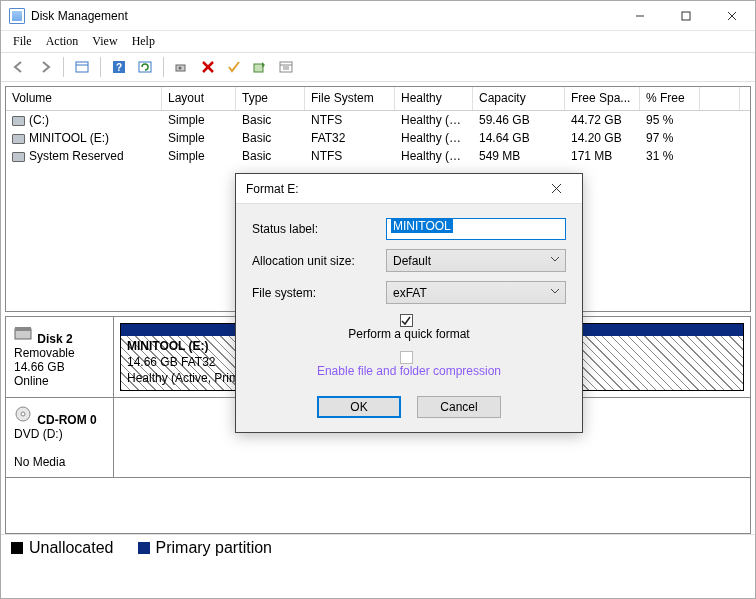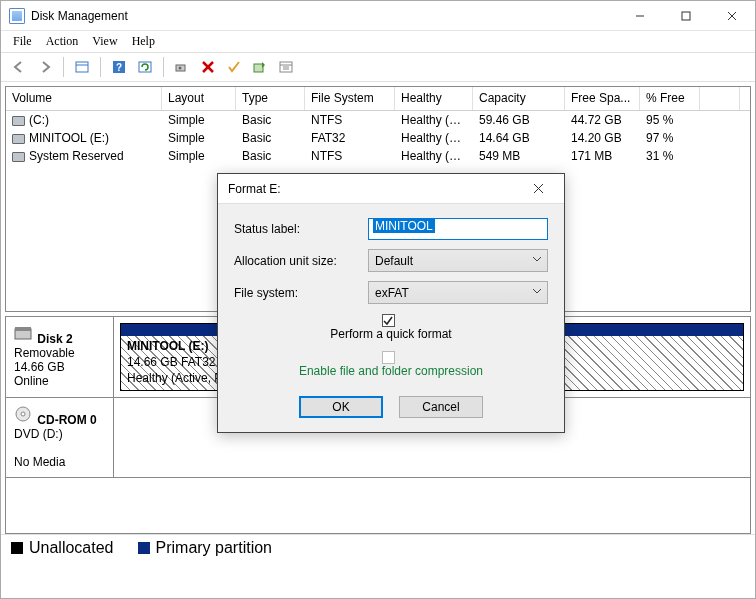--- a/index.html
+++ b/index.html
@@ -33,35 +33,35 @@
 .diskright { flex: 1; padding: 6px; background: #fff; }
 .partition { border: 1px solid #000; height: 68px; position: relative; }
 .active .partbar { height: 12px; background: #0a2a80; }
 .active .hatch { position:absolute; top:12px; left:0; right:0; bottom:0; background-image: repeating-linear-gradient(45deg,#888 0,#888 1px,transparent 1px,transparent 6px); }
 .partlabel { position: absolute; top: 14px; left: 6px; font-size: 12px; line-height: 1.35; }
 .partlabel b { font-weight: 700; }
 
 .legend { height: 26px; border-top: 1px solid #e0e0e0; display: flex; align-items: center; padding: 0 10px; gap: 24px; font-size: 16px; }
 .legend .swatch { width: 12px; height: 12px; display: inline-block; margin-right: 6px; vertical-align: middle; }
 
-.dialog { position: absolute; left: 216px; top: 172px; width: 348px; background: #f0f0f0; border: 1px solid #444; box-shadow: 0 3px 14px rgba(0,0,0,.25); z-index: 10; }
+.dialog { position: absolute; left: 234px; top: 172px; width: 348px; background: #f0f0f0; border: 1px solid #444; box-shadow: 0 3px 14px rgba(0,0,0,.25); z-index: 10; }
 .dlg-title { height: 30px; background: #fff; display: flex; align-items: center; padding: 0 10px; border-bottom: 1px solid #dfdfdf; }
 .dlg-title .t { flex: 1; font-size: 12px; }
 .dlg-close { width: 32px; height: 30px; display:flex; align-items:center; justify-content:center; }
 .dlg-body { padding: 14px 16px 14px 16px; }
 .frow { display: flex; align-items: center; margin-bottom: 9px; }
 .flabel { width: 134px; }
 .dlg-input { flex: 1; height: 22px; border: 1px solid #0078d7; background: #fff; padding: 0 4px; font: inherit; }
 .dlg-sel-wrap { position: relative; flex: 1; }
 .dlg-sel { width: 100%; height: 23px; border: 1px solid #adadad; background: linear-gradient(#e9e9e9,#e1e1e1); padding: 0 20px 0 6px; cursor: default; display:flex; align-items:center; }
 .dlg-sel-arrow { position: absolute; right: 6px; top: 4px; }
 .chkrow { display: flex; align-items: center; margin: 10px 11px 6px; flex-direction: column; }
 .chkbox { width: 13px; height: 13px; border: 1px solid #555; margin-right: 6px; display:flex; align-items:center; justify-content:center; background:#fff; }
 .chkbox.disabled { border-color: #bbb; }
-.chkrow.disabled { color: #15803d; }
+.chkrow.disabled { color: #8b5cf6; }
 .btnrow { display: flex; justify-content: center; gap: 16px; margin-top: 18px; }
 .dlg-btn { width: 84px; height: 22px; border: 1px solid #adadad; background: #e1e1e1; text-align: center; line-height: 20px; font-size: 12px; }
 .dlg-btn.primary { border:2px solid #0078d7; line-height: 18px; }
 
 .highlight { background:#0078d7; color:#fff; padding:0 2px; }
 </style>
 </head>
 <body>
 
 <div class="titlebar">

